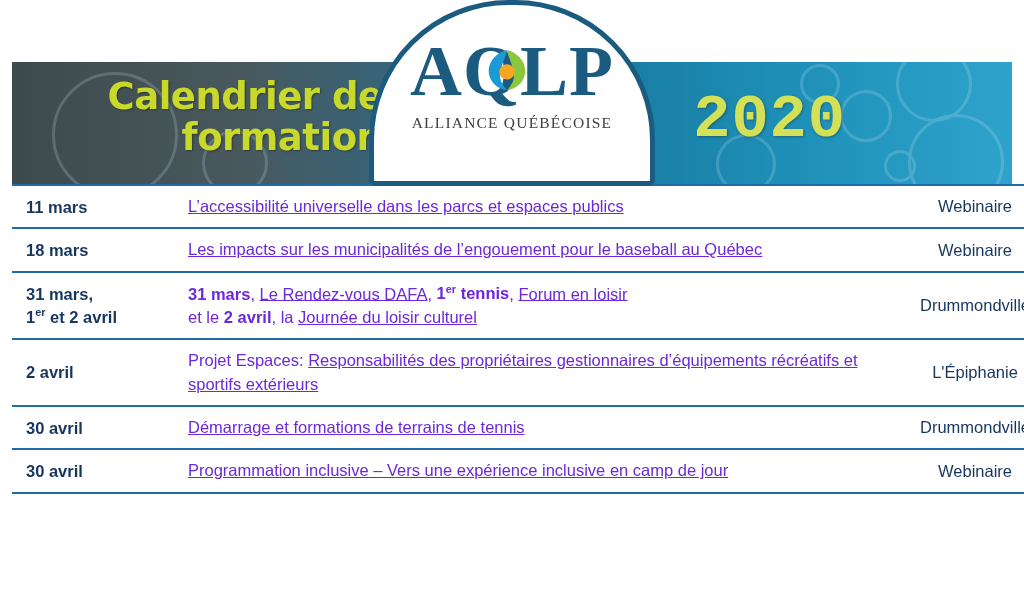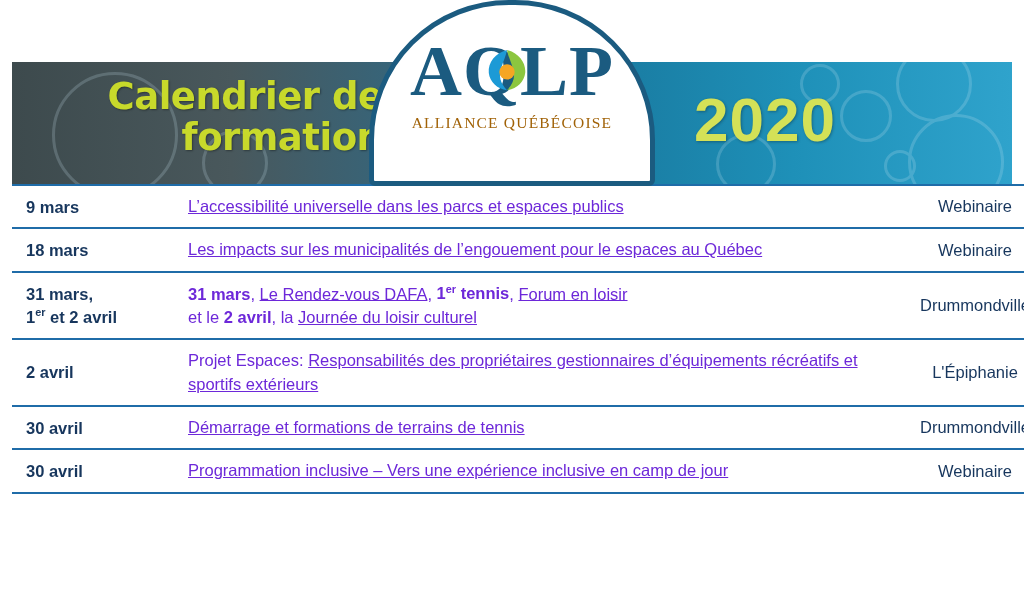--- a/index.html
+++ b/index.html
@@ -61,23 +61,23 @@
     font-family: "DejaVu Sans", sans-serif;
     font-weight: bold;
     font-size: 37px;
     line-height: 1.12;
     color: #c8d92b;
     letter-spacing: -0.5px;
     text-shadow: 1px 1px 2px rgba(0,0,0,.35);
   }
   .banner-year {
     position: absolute;
-    right: 176px;
+    right: 166px;
     top: 22px;
-    font-family: Liberation Sans, sans-serif;
+    font-family: Liberation Mono, monospace;
     font-weight: bold;
     font-size: 62px;
     color: #d4e157;
     letter-spacing: 1px;
     text-shadow: 1px 1px 3px rgba(0,0,0,.30);
   }
 
   
   .logo-arch {
     position: absolute;
@@ -112,21 +112,21 @@
     top: 12px;
     width: 46px;
     height: 46px;
   }
   .logo-sub {
     margin-top: 6px;
     text-align: center;
     font-family: "Liberation Serif", serif;
     font-size: 15.5px;
     letter-spacing: 1.2px;
-    color: #a16207;
+    color: #404040;
     line-height: 1.3;
   }
 
   
   .table {
     position: absolute;
     left: 12px;
     right: 12px;
     top: 184px;
     border-collapse: collapse;
@@ -200,31 +200,31 @@
     </div>
     <div class="logo-sub">
       <div>ALLIANCE QUÉBÉCOISE</div>
     </div>
   </div>
 
   <table class="table">
     <tbody>
 
       <tr>
-        <td class="c-date">9 mars</td>
+        <td class="c-date">11 mars</td>
         <td class="c-title">
           <a class="lnk" href="#">L’accessibilité universelle dans les parcs et espaces publics</a>
         </td>
         <td class="c-place">Webinaire</td>
       </tr>
 
       <tr>
         <td class="c-date">18 mars</td>
         <td class="c-title">
-          <a class="lnk" href="#">Les impacts sur les municipalités de l’engouement pour le espaces au Québec</a>
+          <a class="lnk" href="#">Les impacts sur les municipalités de l’engouement pour le baseball au Québec</a>
         </td>
         <td class="c-place">Webinaire</td>
       </tr>
 
       <tr>
         <td class="c-date">
           <div>31 mars,</div>
           <div><span>1</span><sup>er</sup><span> et 2 avril</span></div>
         </td>
         <td class="c-title">

